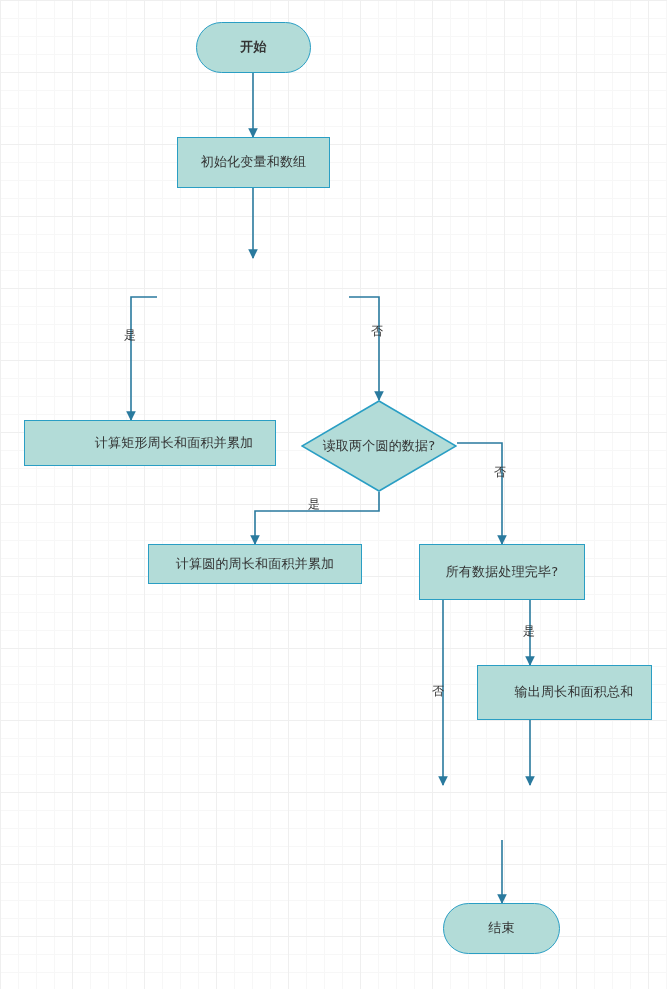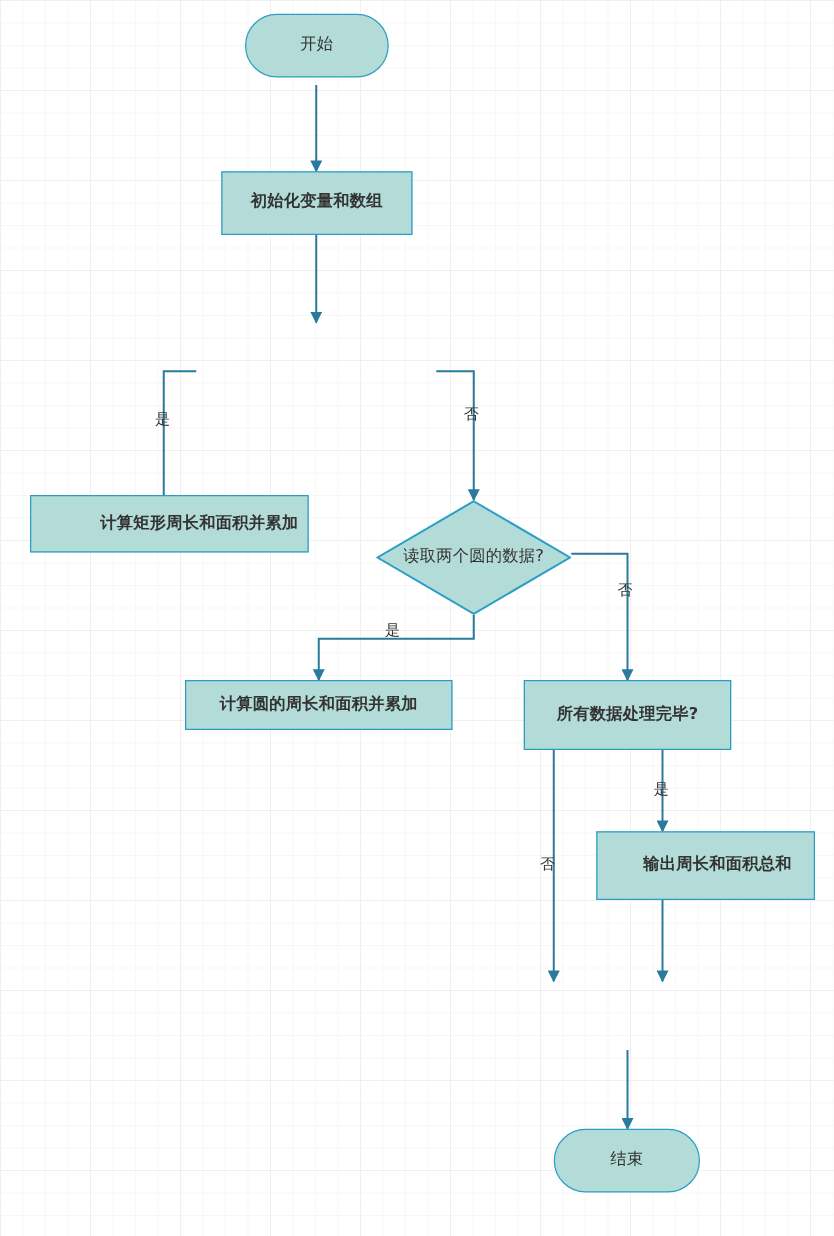--- a/index.html
+++ b/index.html
@@ -42,21 +42,20 @@
     justify-content: center;
     text-align: center;
     color: #333333;
     font-size: 13px;
     line-height: 1.25;
     letter-spacing: 0.2px;
   }
   .node.process {
     background-color: #b3dcd8;
     border: 1px solid #2a9ec4;
-    font-weight: bold;
   }
   .node.terminator {
     background-color: #b3dcd8;
     border: 1px solid #2a9ec4;
     border-radius: 26px;
   }
   .node.decision {
     background-color: transparent;
     border: none;
   }
@@ -110,30 +109,30 @@
       <path d="M 530 600 L 530 665"></path>
 
       <path d="M 443 600 L 443 785"></path>
 
       <path d="M 530 720 L 530 785"></path>
 
       <path d="M 502 840 L 502 903"></path>
     </g>
   </svg>
 
-  <div class="node terminator" style="left:196px; top:11px; width:115px; height:51px;">
+  <div class="node terminator" style="left:196px; top:22px; width:115px; height:51px;font-weight:bold;">
     <span>开始</span>
   </div>
 
   <div class="node process" style="left:177px; top:137px; width:153px; height:51px;">
     <span>初始化变量和数组</span>
   </div>
 
 
-  <div class="node process" style="left:24px; top:396px; width:223px; height:46px;padding-left:48px;">
+  <div class="node process" style="left:24px; top:420px; width:252px; height:46px;padding-left:48px;">
     <span>计算矩形周长和面积并累加</span>
   </div>
 
   <div class="node decision" style="left:301px; top:400px; width:156px; height:92px;">
     <svg class="dshape" viewBox="0 0 156 92" preserveAspectRatio="none">
       <polygon points="78,1 155,46 78,91 1,46" fill="#b3dcd8" stroke="#2a9ec4" stroke-width="1.6"></polygon>
     </svg>
     <span class="dlabel">读取两个圆的数据?</span>
   </div>
 

